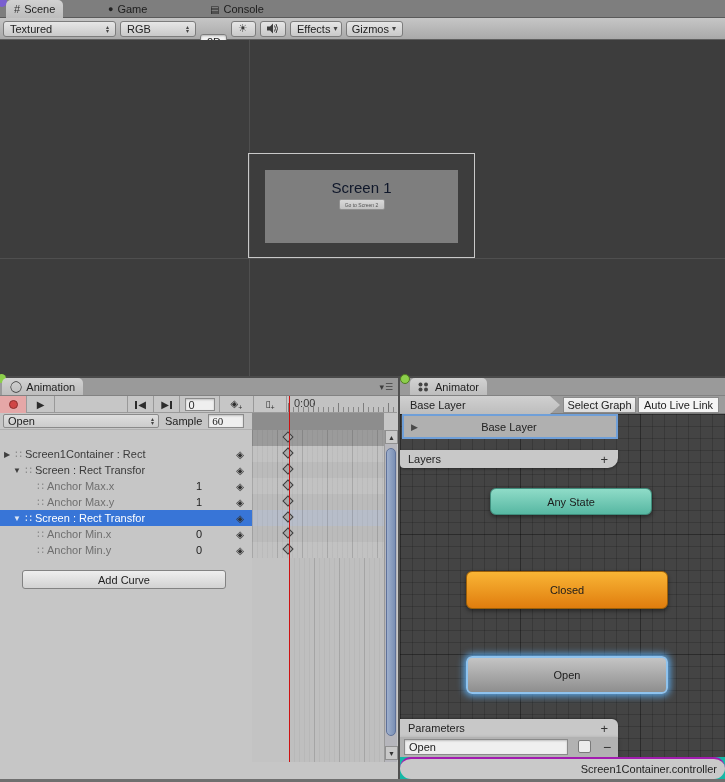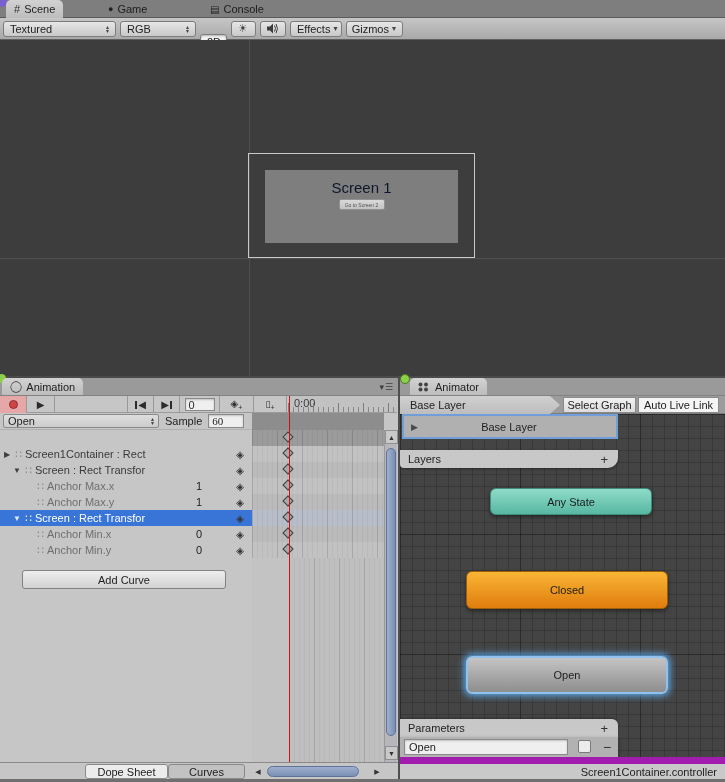--- a/index.html
+++ b/index.html
@@ -137,22 +137,22 @@
   .node.selected{border:2px solid #8fc3ee;box-shadow:0 0 7px 2px var(--node-selected-glow);}
   .params-bar{position:absolute;left:0;top:305px;width:218px;height:18px;background:#c8c8c8;
        border-radius:0 6px 0 0;display:flex;align-items:center;justify-content:space-between;
        padding:0 10px 0 8px;color:#222;box-shadow:0 -1px 2px rgba(0,0,0,.3);}
   .param-row{position:absolute;left:0;top:323px;width:218px;height:20px;background:#b2b2b2;
        box-shadow:0 2px 4px rgba(0,0,0,.4);}
   .param-field{position:absolute;left:4px;top:2px;width:164px;height:16px;background:#efefef;
        border:1px solid #8a8a8a;box-shadow:inset 0 1px 2px rgba(0,0,0,.2);display:flex;align-items:center;padding-left:4px;color:#222;}
   .param-check{position:absolute;left:178px;top:3px;width:13px;height:13px;background:#ececec;border:1px solid #7a7a7a;border-radius:2px;}
   .param-minus{position:absolute;left:200px;top:0px;width:14px;height:20px;display:flex;align-items:center;justify-content:center;font-size:14px;color:#333;}
-  .status-bar{position:absolute;left:0;top:379px;width:325px;height:22px;background:#c9c9c9;border-top:7px solid #a21caf;
-       display:flex;align-items:center;justify-content:flex-end;padding-right:8px;color:#222;}
+  .status-bar{position:absolute;left:0;top:379px;width:325px;height:22px;background:#c9c9c9;border-top:2px solid #a21caf;
+       display:flex;align-items:center;justify-content:flex-end;padding-right:8px;color:#222;border-radius:11px;}
   .bottom-strip{left:0;top:779px;width:725px;height:3px;background:#6f6f6f;}
 </style>
 </head>
 <body>
 
 <div id="root">
 
   <div class="abs scene-tabbar">
     <div class="abs dot" style="left:-3px;top:-3px;width:10px;height:10px;background:#7a5fd0;"></div>
     <div class="abs tab" style="left:6px;top:0;">
@@ -357,27 +357,20 @@
     <div class="playhead"></div>
 
     <div class="add-curve">Add Curve</div>
 
     <div class="vscroll">
       <div class="vbtn" style="top:0;">▲</div>
       <div class="vthumb"></div>
       <div class="vbtn" style="top:316px;">▼</div>
     </div>
 
-    <div class="anim-bottom">
-      <div class="sheet-btn active" style="left:85px;width:83px;">Dope Sheet</div>
-      <div class="sheet-btn" style="left:168px;width:77px;">Curves</div>
-      <div class="hbtn" style="left:252px;">◀</div>
-      <div class="hthumb"></div>
-      <div class="hbtn" style="left:371px;">▶</div>
-    </div>
   </div>
 
   <div class="abs vdivider"></div>
   <div class="abs animator-panel">
     <div class="panel-tabbar">
       <div class="abs dot" style="left:0px;top:-4px;width:10px;height:10px;background:#8ccf4a;border:1px solid #4f7a22;"></div>
       <div class="abs tab" style="left:10px;top:0;height:17px;">
         <svg width="13" height="10" viewBox="0 0 13 10">
           <circle cx="2.5" cy="2.5" r="2" fill="#444"></circle>
             <circle cx="8" cy="2.5" r="2" fill="#444"></circle>

